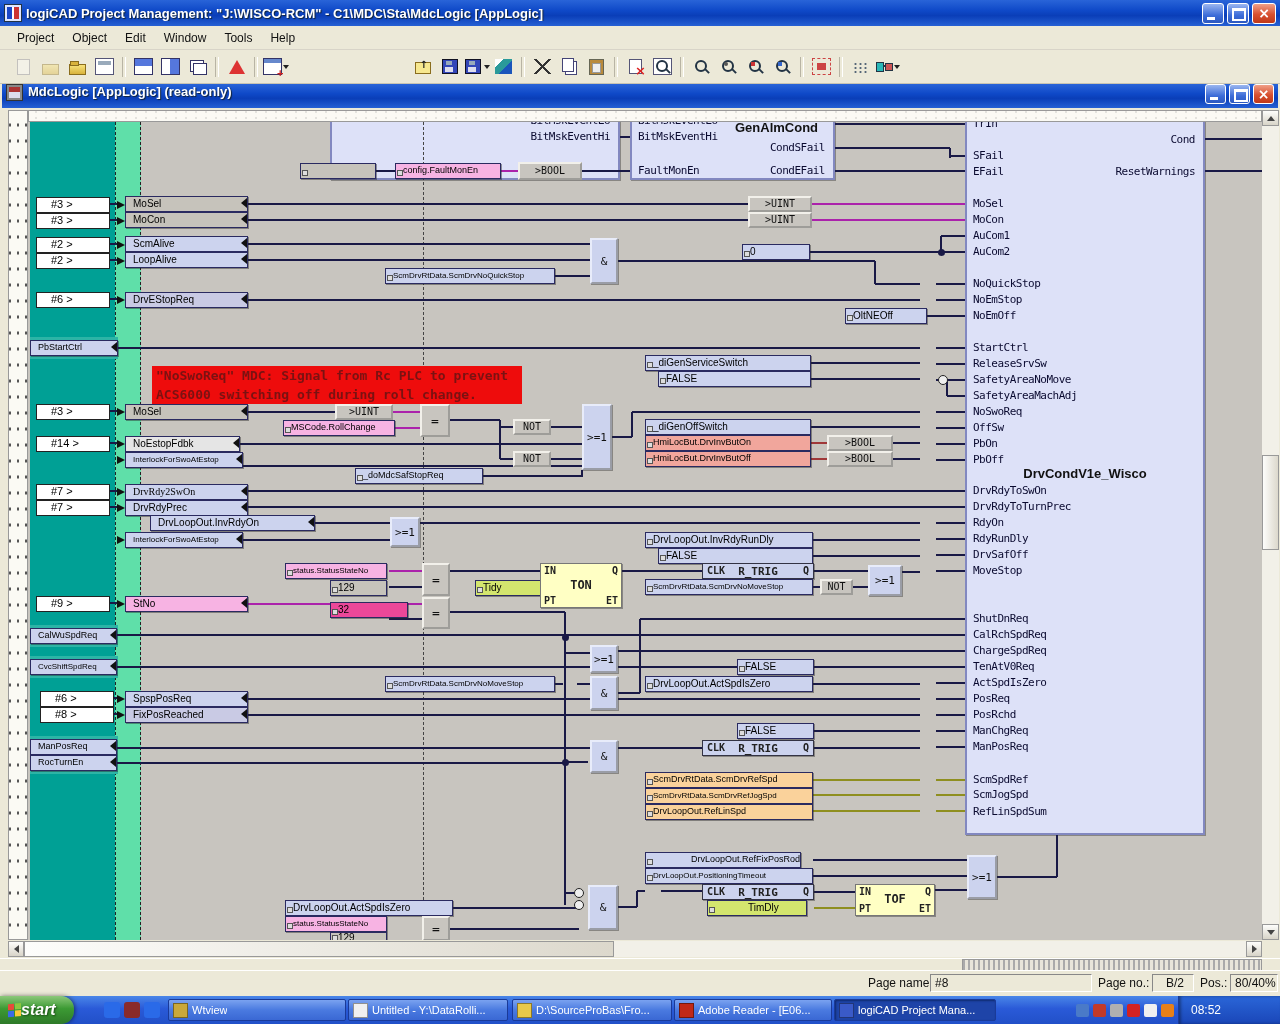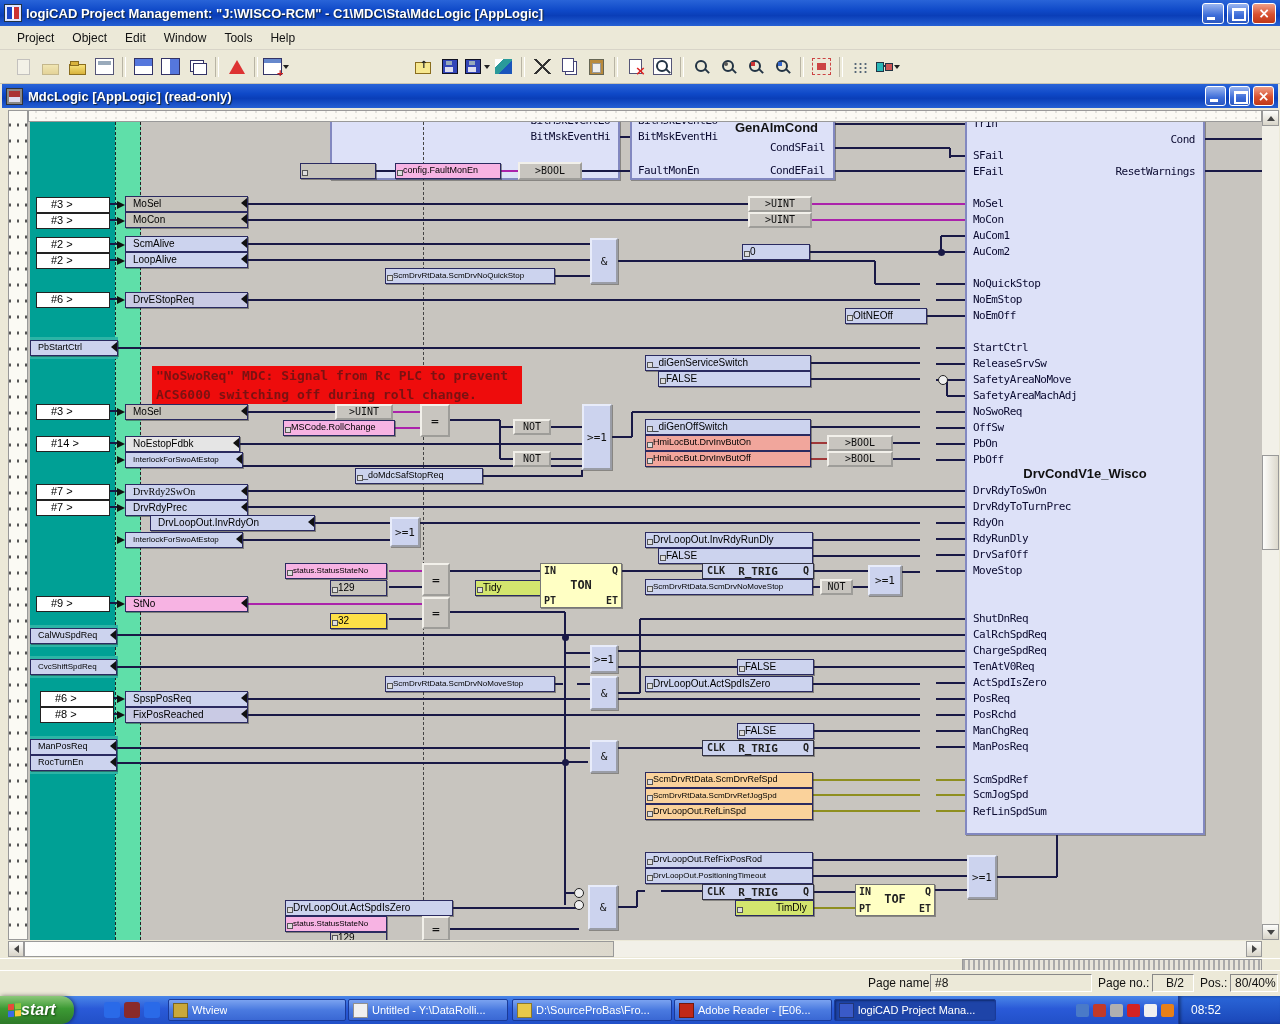--- a/index.html
+++ b/index.html
@@ -59,21 +59,21 @@
   .i-zoomin b{left:4px;top:3px;width:4px;height:4px;background:#c33}
   .i-zoomout b{left:4px;top:3px;width:4px;height:4px;background:#36c}
   .i-zoomq b{left:4px;top:3px;width:4px;height:4px;border-radius:50%;background:#555}
   .i-fit{border:1px dashed #c44}.i-fit::before{content:"";position:absolute;inset:4px;background:#c44}
   .i-grid{width:15px;height:12px;margin-top:2px;background-image:radial-gradient(#567 1px,transparent 1.3px);background-size:5px 4px}
   .i-conn{background:linear-gradient(#0000 6px,#234 6px 8px,#0000 8px)}
   .i-conn::before{content:"";position:absolute;left:0;top:3px;width:6px;height:8px;background:#2ab8b8;border:1px solid #234}
   .i-conn::after{content:"";position:absolute;right:0;top:4px;width:6px;height:6px;background:#c55;border:1px solid #234}
   
   #childbar{position:absolute;left:2px;top:84px;width:1276px;height:24px;
-    background:linear-gradient(#2964d8,#0f49c8 40%,#0a3eb8 60%,#2660d4);display:flex;align-items:center;padding:0 4px;box-sizing:border-box}
+    background:linear-gradient(#2964d8,#0f49c8 40%,#0a3eb8 60%,#2660d4);display:flex;align-items:flex-start;padding:0 4px;box-sizing:border-box}
   #childicon{width:15px;height:15px;background:#888;border:1px solid #333;margin-right:5px;position:relative}
   #childicon::after{content:"";position:absolute;inset:2px;background:linear-gradient(#a33 50%,#dde 50%)}
   #child-title{color:#fff;font-weight:bold;font-size:13px;flex:1;text-shadow:1px 1px 1px #123}
   .wbtn.small{width:19px;height:18px}
   
   #ruler-top{position:absolute;left:28px;top:110px;width:1234px;height:12px;background:#fbfaf4;border:1px solid #999;box-sizing:border-box;
     background-image:radial-gradient(#555 .8px,transparent 1px);background-size:10px 6px;background-position:2px 4px}
   #ruler-left{position:absolute;left:8px;top:110px;width:20px;height:830px;background:#fbfaf4;border:1px solid #999;box-sizing:border-box;
     background-image:radial-gradient(#555 .8px,transparent 1px);background-size:8px 16px;background-position:5px 6px}
   
@@ -625,45 +625,45 @@
         <span class="br">ET</span>
       </div>
       <div class="n-rtrig" style="left: 674px; top: 441px; width: 112px; height: 16px;">
         <span class="p1">CLK</span>
         <span class="p2">R_TRIG</span>
         <span class="p3">Q</span>
       </div>
       <div class="n-box" style="left: 617px; top: 457px; width: 168px; height: 16px; background: rgb(204, 211, 238); font-size: 8px; line-height: 13px;">ScmDrvRtData.ScmDrvNoMoveStop</div>
       <div class="n-conv" style="left: 792px; top: 457px; width: 33px; height: 16px; line-height: 12px;">NOT</div>
       <div class="n-gate" style="left: 840px; top: 443px; width: 34px; height: 31px;">&gt;=1</div>
-      <div class="n-box" style="left: 302px; top: 491px; width: 57px; height: 16px; background: #fde047; line-height: 13px;">32</div>
+      <div class="n-box" style="left: 302px; top: 480px; width: 78px; height: 16px; background: #ec4899; line-height: 13px;">32</div>
       <div class="n-eq" style="left: 394px; top: 475px; width: 28px; height: 32px; line-height: 28px; font-size: 13px;">=</div>
       <div class="n-gate" style="left: 562px; top: 523px; width: 28px; height: 28px;">&gt;=1</div>
       <div class="n-box" style="left: 357px; top: 554px; width: 170px; height: 16px; background: rgb(204, 211, 238); font-size: 8px; line-height: 13px;">ScmDrvRtData.ScmDrvNoMoveStop</div>
       <div class="n-gate" style="left: 562px; top: 554px; width: 28px; height: 34px;">&amp;</div>
       <div class="n-box" style="left: 709px; top: 537px; width: 77px; height: 16px; background: rgb(204, 211, 238); line-height: 13px;">FALSE</div>
       <div class="n-box" style="left: 617px; top: 554px; width: 168px; height: 16px; background: rgb(204, 211, 238); line-height: 13px;">DrvLoopOut.ActSpdIsZero</div>
       <div class="n-box" style="left: 709px; top: 601px; width: 77px; height: 16px; background: rgb(204, 211, 238); line-height: 13px;">FALSE</div>
       <div class="n-rtrig" style="left: 674px; top: 618px; width: 112px; height: 16px;">
         <span class="p1">CLK</span>
         <span class="p2">R_TRIG</span>
         <span class="p3">Q</span>
       </div>
       <div class="n-gate" style="left: 562px; top: 618px; width: 28px; height: 33px;">&amp;</div>
       <div class="n-box" style="left: 617px; top: 650px; width: 168px; height: 16px; background: rgb(250, 210, 155); font-size: 9px; line-height: 13px;">ScmDrvRtData.ScmDrvRefSpd</div>
       <div class="n-box" style="left: 617px; top: 666px; width: 168px; height: 16px; background: rgb(250, 210, 155); font-size: 8px; line-height: 13px;">ScmDrvRtData.ScmDrvRefJogSpd</div>
       <div class="n-box" style="left: 617px; top: 682px; width: 168px; height: 16px; background: rgb(250, 210, 155); font-size: 9px; line-height: 13px;">DrvLoopOut.RefLinSpd</div>
-      <div class="n-box" style="left: 617px; top: 730px; width: 168px; height: 16px; background: rgb(204, 211, 238); font-size: 9px; line-height: 13px;">DrvLoopOut.RefFixPosRod</div>
+      <div class="n-box" style="left: 617px; top: 730px; width: 156px; height: 16px; background: rgb(204, 211, 238); font-size: 9px; line-height: 13px; text-align: right;">DrvLoopOut.RefFixPosRod</div>
       <div class="n-box" style="left: 617px; top: 746px; width: 168px; height: 16px; background: rgb(204, 211, 238); font-size: 8px; line-height: 13px;">DrvLoopOut.PositioningTimeout</div>
       <div class="n-rtrig" style="left: 674px; top: 762px; width: 112px; height: 16px;">
         <span class="p1">CLK</span>
         <span class="p2">R_TRIG</span>
         <span class="p3">Q</span>
       </div>
-      <div class="n-box" style="left: 707px; top: 778px; width: 79px; height: 16px; background: rgb(211, 229, 110); line-height: 13px; padding-left: 40px;">TimDly</div>
+      <div class="n-box" style="left: 679px; top: 778px; width: 100px; height: 16px; background: rgb(211, 229, 110); line-height: 13px; padding-left: 40px;">TimDly</div>
       <div class="n-fb" style="left: 827px; top: 762px; width: 80px; height: 32px;">
         <span class="ctr">TOF</span>
         <span class="tl">IN</span>
         <span class="tr">Q</span>
         <span class="bl">PT</span>
         <span class="br">ET</span>
       </div>
       <div class="n-gate" style="left: 939px; top: 733px; width: 30px; height: 44px;">&gt;=1</div>
       <div class="n-gate" style="left: 560px; top: 763px; width: 30px; height: 45px;">&amp;</div>
       <div class="n-box" style="left: 257px; top: 778px; width: 168px; height: 16px; background: rgb(204, 211, 238); line-height: 13px;">DrvLoopOut.ActSpdIsZero</div>

